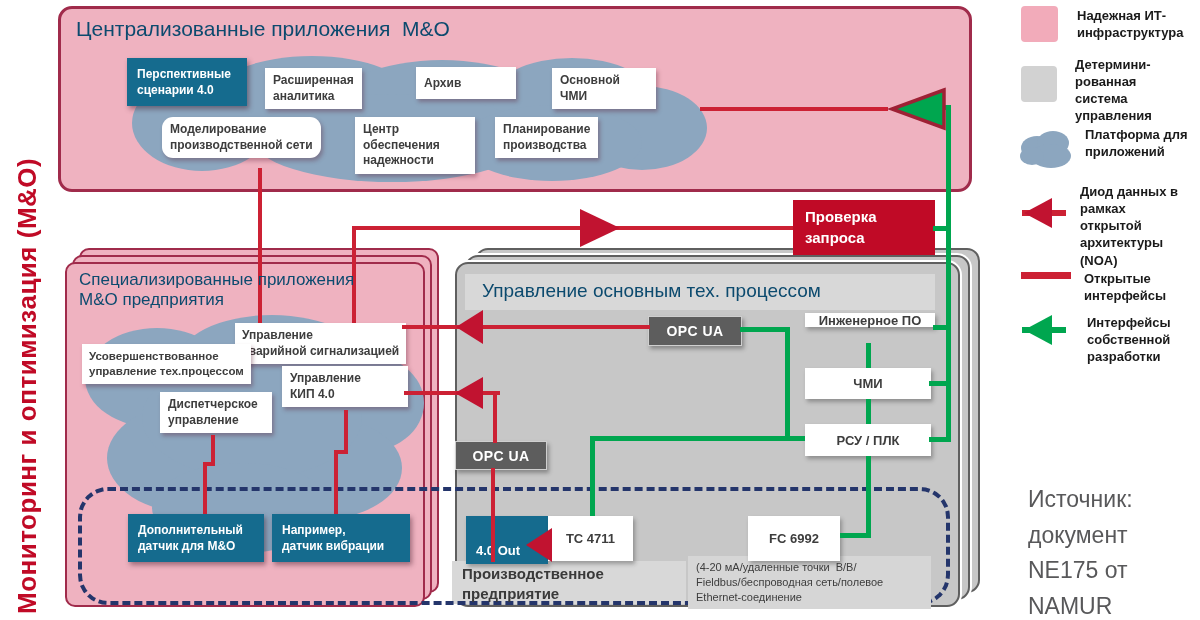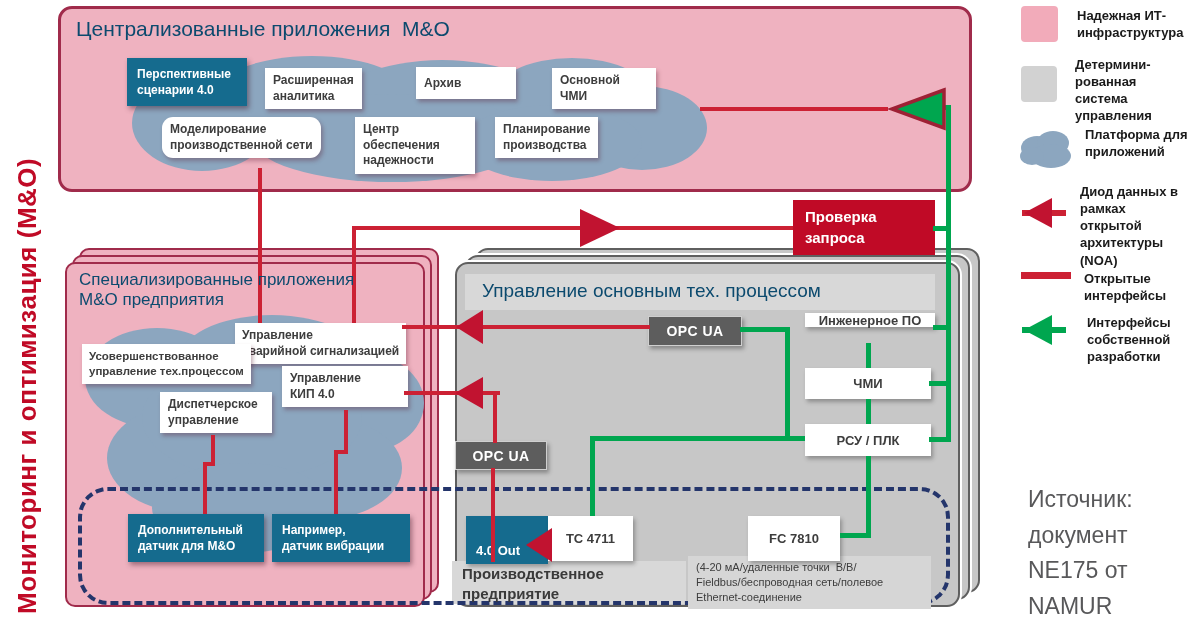--- a/index.html
+++ b/index.html
@@ -111,21 +111,21 @@
 Fieldbus/беспроводная сеть/полевое
 Ethernet-соединение</div>
 
   <div class="dbox" style="left:648px;top:316px;width:94px;height:30px;">OPC UA</div>
   <div class="pbox" style="left:805px;top:313px;width:130px;height:14px;">Инженерное ПО</div>
   <div class="pbox" style="left:805px;top:368px;width:126px;height:31px;">ЧМИ</div>
   <div class="pbox" style="left:805px;top:424px;width:126px;height:32px;">РСУ / ПЛК</div>
   <div class="dbox" style="left:455px;top:441px;width:92px;height:29px;">OPC UA</div>
   <div class="pbox" style="left:466px;top:516px;width:82px;height:48px;background:#156B8E;color:#fff;align-items:flex-end;justify-content:flex-start;padding:0 0 6px 10px;">4.0 Out</div>
   <div class="pbox" style="left:548px;top:516px;width:85px;height:45px;">TC 4711</div>
-  <div class="pbox" style="left:748px;top:516px;width:92px;height:45px;">FC 7810</div>
+  <div class="pbox" style="left:748px;top:516px;width:92px;height:45px;">FC 6992</div>
 
   <div class="abs ws" style="left:793px;top:200px;width:142px;height:55px;background:#C00A26;color:#fff;font-size:15px;font-weight:700;line-height:1.4;padding:6px 0 0 12px;z-index:6;box-sizing:border-box;">Проверка
 запроса</div>
 
   <div class="dashedrect" style="left:78px;top:487px;width:872px;height:118px;"></div>
 
   <div class="linev red z4" style="left:258px;top:168px;width:4px;height:162px;"></div>
   <div class="lineh red" style="left:352px;top:226px;width:441px;height:4px;"></div>
   <div class="tri tri-r" style="left:580px;top:209px;border-width:19px 0 19px 40px;"></div>
   <div class="linev red z4" style="left:352px;top:226px;width:4px;height:112px;"></div>

